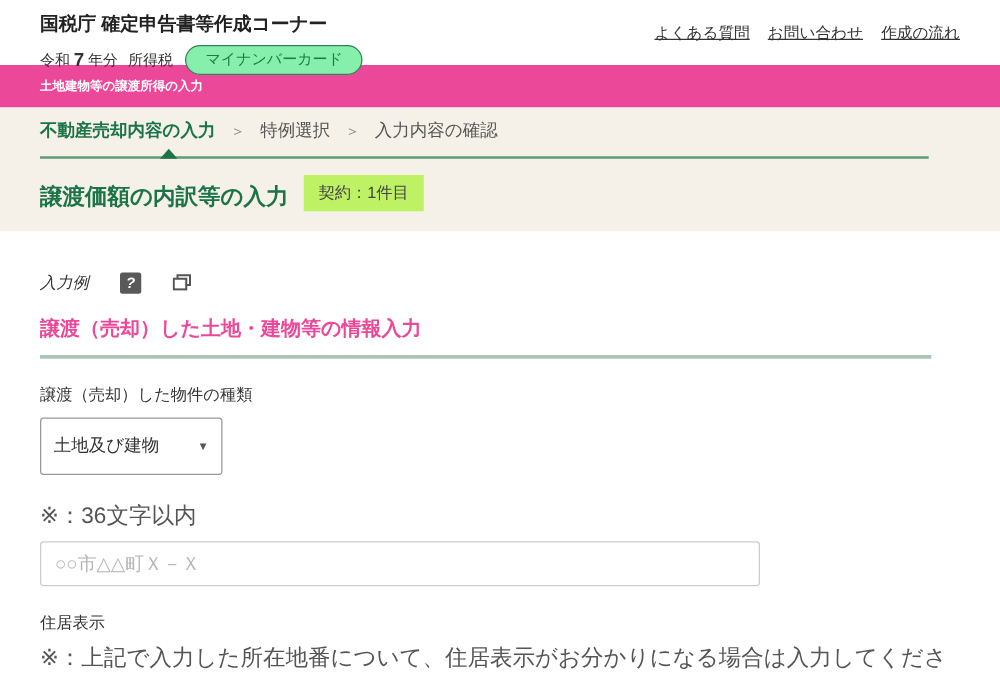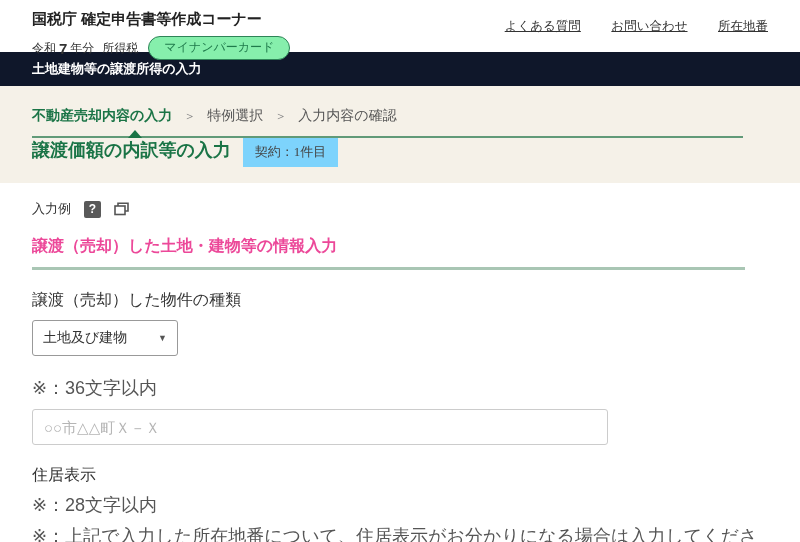--- a/index.html
+++ b/index.html
@@ -16,70 +16,70 @@
   .top { height: 52px; padding: 6px 32px 0; display: flex; justify-content: space-between; }
   .app-title { font-size: 15px; font-weight: bold; color:#222; margin: 4px 0 7px; }
   .era-row { font-size: 12px; color:#333; display:flex; align-items:center; }
   .era-year { font-size: 15px; font-weight: bold; margin: 0 3px; }
   .tax-type { margin: 0 10px 0 8px; text-align: right; }
   .pill {
     display:inline-block; border: 1.5px solid #2e8457; color:#1f7a4b;
     border-radius: 20px; padding: 2px 15px 3px; font-size: 12px; background:#86efac;
   }
   .top-links { margin-top: 12px; font-size: 12.5px; white-space: nowrap; }
-  .top-links a { margin-left: 27px; }
+  .top-links a { margin-left: 11px; }
 
   
   .green-bar {
-    height: 34px; background: #0f172a; color: #fff;
+    height: 34px; background: #ec4899; color: #fff;
     display: flex; align-items: center; padding: 0 32px;
-    font-size: 13px; font-weight: bold;
+    font-size: 10px; font-weight: bold;
   }
 
   
-  .band { background: #f5f1e8; padding: 21px 32px 16px; font-family: Liberation Serif, serif; }
+  .band { background: #f5f1e8; padding: 10px 32px 16px; }
   .breadcrumb {
     position: relative; width: 711px;
     padding-bottom: 11px; border-bottom: 2px solid #619a78;
     font-size: 14px; color:#555;
   }
   .crumb.active { color: #1a7446; font-weight: bold; }
   .bc-sep { margin: 0 8px; color:#888; font-size: 12px; }
   .bc-pointer {
     position: absolute; left: 96px; bottom: -2px;
     width: 0; height: 0;
     border-left: 7px solid transparent; border-right: 7px solid transparent;
     border-bottom: 8px solid #1a7446;
   }
-  .title-row { display: flex; align-items: flex-start; }
+  .title-row { margin-top: 13px; display: flex; align-items: flex-end; }
   .page-title { font-size: 18px; font-weight: bold; color: #1a7446; margin: 0; }
   .contract-badge {
-    margin-left: 12px; background: #7dd3fc; color: #444;
+    margin-left: 12px; background: #bef264; color: #444;
     font-size: 13px; padding: 5px 12px 6px;
   }
 
   
   .content { padding: 16px 32px 0; }
-  .example-row { display:flex; align-items:center; gap: 13px; font-size: 13px; color:#333; margin: 1px 0 18px; }
+  .example-row { display:flex; align-items:center; gap: 25px; font-size: 13px; color:#333; margin: 16px 0 18px; font-style: italic; }
   .q-icon {
     width: 17px; height: 17px; background: #595959; color: #fff; cursor: pointer;
     font-size: 12px; font-weight: bold; border-radius: 2px;
     display: flex; align-items: center; justify-content: center;
   }
   .w-icon { display:flex; align-items:center; cursor: pointer; }
   .section-title {
     font-size: 16px; font-weight: bold; color: #ec4899;
     margin: 12px 0 0; padding-bottom: 10px;
     border-bottom: 3px solid #a9c6b4; width: 713px;
   }
   .group { margin-top: 20px; }
-  .field-label { font-size: 16px; color: #333; }
+  .field-label { font-size: 13px; color: #333; }
   .note { font-size: 18px; color: #555; margin-top: 7px; }
   .select-box {
-    margin-top: 9px; width: 146px; height: 36px;
+    margin-top: 9px; width: 146px; height: 46px;
     border: 1px solid #999; border-radius: 3px; background: #fff;
     display: flex; align-items: center; justify-content: space-between;
     padding: 0 10px; font-size: 14px; color: #333; cursor: pointer;
   }
   .caret { font-size: 9px; color: #555; }
   input.text {
     display: block; margin-top: 9px; height: 36px;
     border: 1px solid #ccc; border-radius: 3px;
     padding: 0 11px; font-size: 15px; color: #0f766e; background: #fff;
     font-family: "Liberation Sans", "DejaVu Sans", sans-serif;
@@ -97,21 +97,21 @@
       <span>令和</span>
       <span class="era-year">7</span>
       <span>年分</span>
       <span class="tax-type">所得税</span>
       <span class="pill">マイナンバーカード</span>
     </div>
   </div>
   <nav class="top-links">
     <a>よくある質問</a>
     <a>お問い合わせ</a>
-    <a>所在地番</a>
+    <a>作成の流れ</a>
   </nav>
 </div>
 
 <div class="green-bar">
   <span>土地建物等の譲渡所得の入力</span>
 </div>
 
 <div class="band">
   <div class="breadcrumb">
     <span class="crumb active">不動産売却内容の入力</span>
@@ -150,18 +150,17 @@
     </div>
   </div>
 
   <div class="group">
     <div class="note">※：36文字以内</div>
     <input type="text" class="text lot-input" placeholder="○○市△△町Ｘ－Ｘ" style="">
   </div>
 
   <div class="group">
     <div class="field-label">住居表示</div>
-    <div class="note">※：28文字以内</div>
     <div class="note">※：上記で入力した所在地番について、住居表示がお分かりになる場合は入力してください。</div>
 
   </div>
 
 </div>
 
 </body></html>

